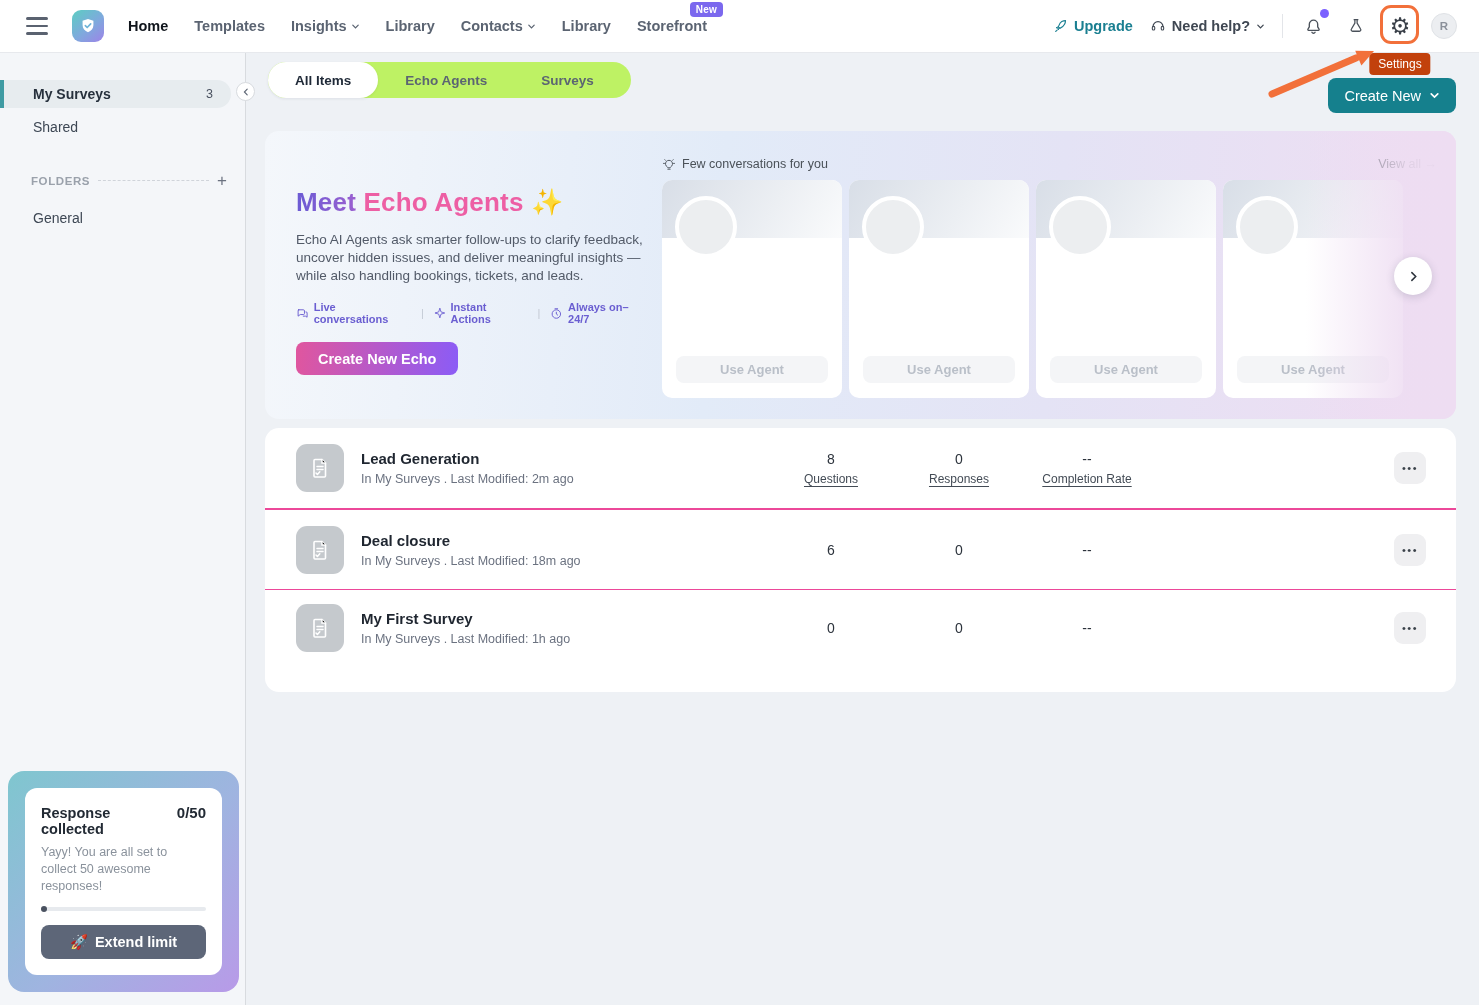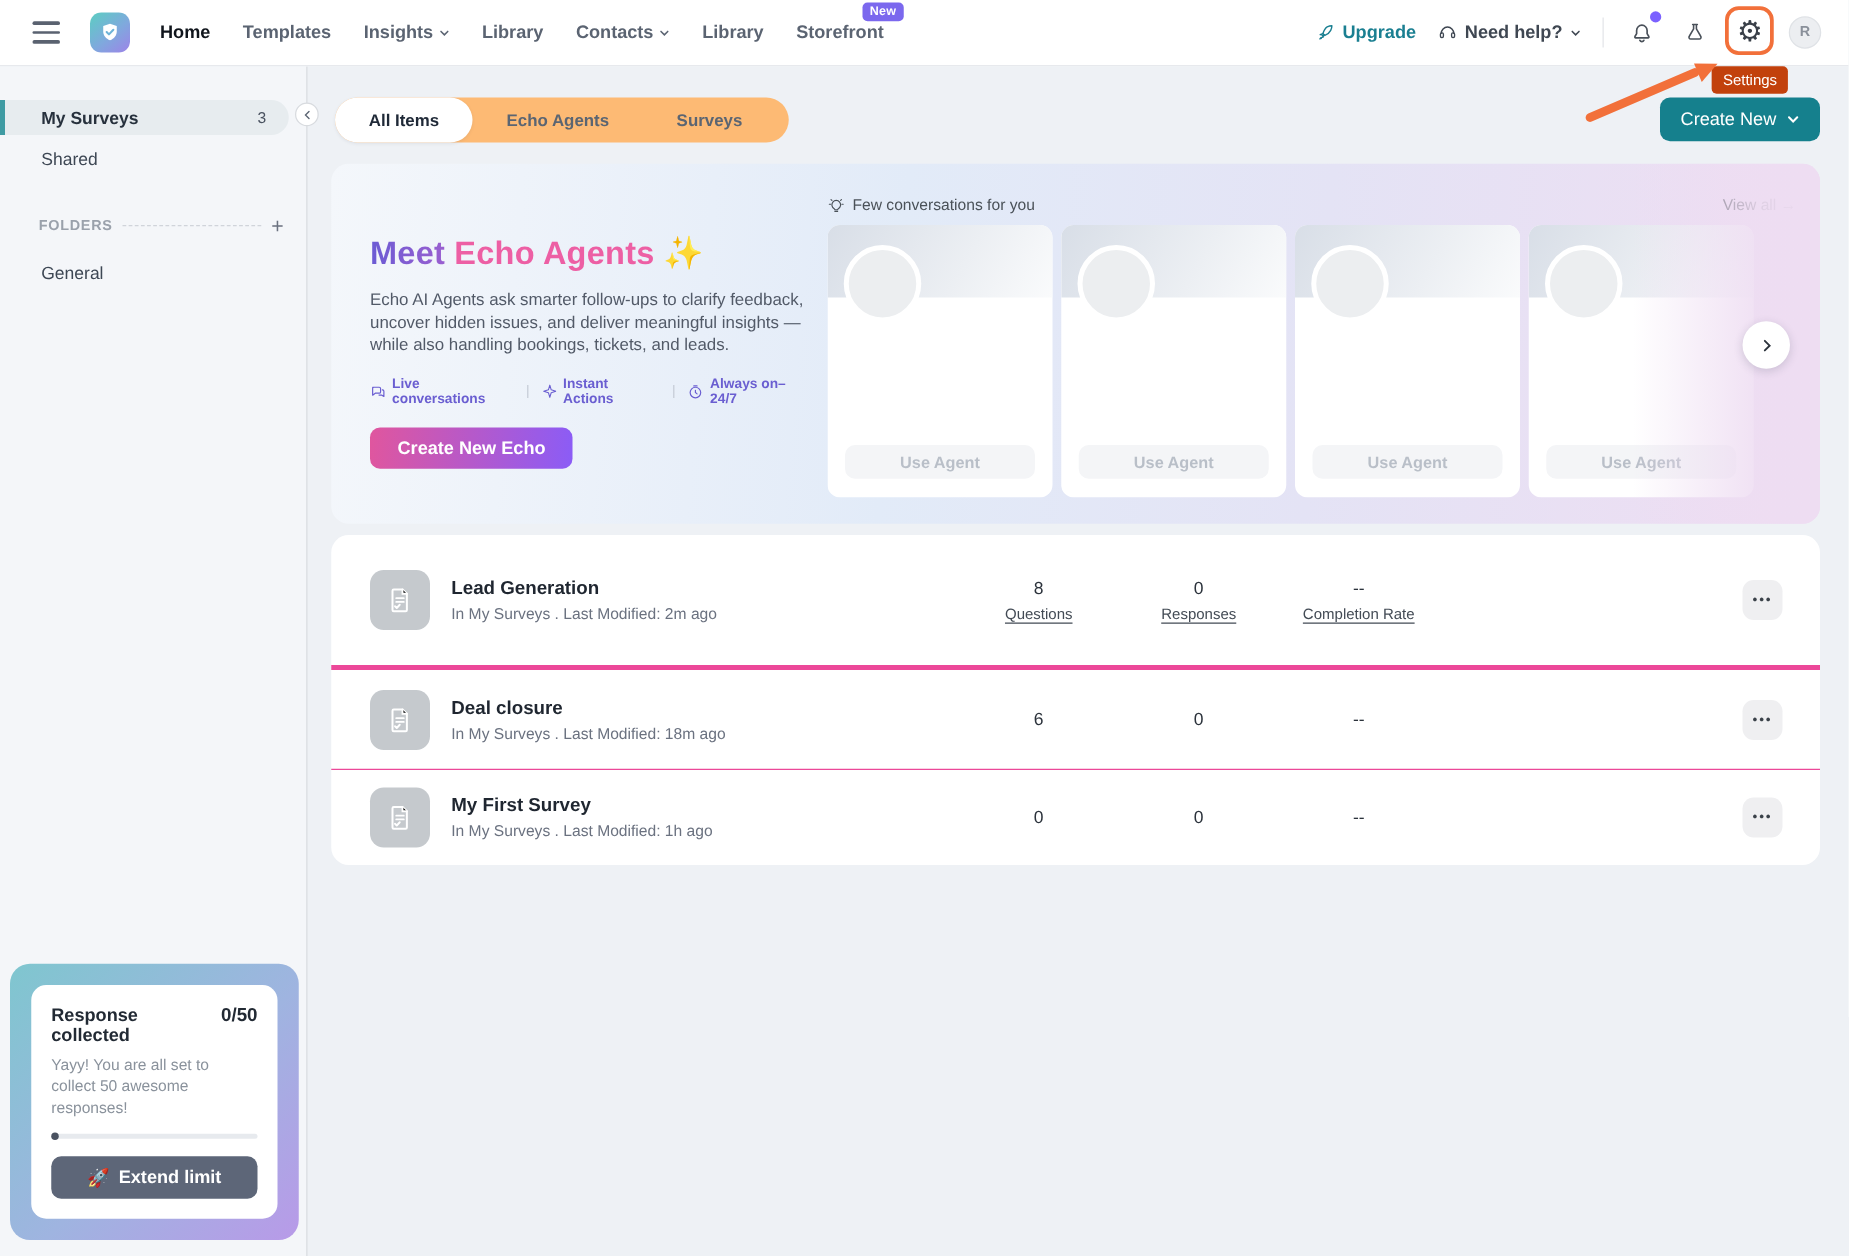--- a/index.html
+++ b/index.html
@@ -62,21 +62,21 @@
   .usage-head { display:flex; justify-content:space-between; align-items:baseline; }
   .usage-title { font-size:14.5px; font-weight:700; color:#222a34; }
   .usage-count { font-size:15px; font-weight:700; color:#222a34; }
   .usage-msg { margin-top:7px; font-size:12.5px; line-height:17px; color:#8a929c; }
   .usage-track { margin-top:12px; height:4px; border-radius:3px; background:#e7eaee; position:relative; }
   .usage-fill { position:absolute; left:0; top:-1px; width:6px; height:6px; border-radius:50%; background:#4a5260; }
   .usage-btn { margin-top:14px; width:100%; height:34px; border:none; border-radius:8px; background:#5d6678; color:#fff;
                font-size:14.5px; font-weight:700; cursor:pointer; font-family:inherit; display:flex; align-items:center; justify-content:center; gap:7px; }
 
   
-  .tabs-pill { position:absolute; left:268px; top:78px; height:36px; background:#fdba74; border-radius:18px;
+  .tabs-pill { position:absolute; left:268px; top:62px; height:36px; background:#bef264; border-radius:18px;
                display:flex; align-items:center; padding:0 10px 0 0; }
   .tab { height:36px; display:flex; align-items:center; padding:0 27px; font-size:13.5px; font-weight:700; color:#5b6572; cursor:pointer; border-radius:18px; }
   .tab.active { background:#fff; color:#1f2937; box-shadow:0 1px 3px rgba(30,40,60,.08); }
   .create-new { position:absolute; right:23px; top:78px; height:35px; background:#15808d; color:#fff; border:none; border-radius:8px;
                 font-size:14.5px; font-weight:400; font-family:inherit; padding:0 16px; display:flex; align-items:center; gap:8px; cursor:pointer; }
 
   
   .hero { position:absolute; left:265px; right:23px; top:131px; height:288px; border-radius:14px; overflow:hidden;
           background:linear-gradient(95deg,#f4f7fb 0%,#e2ebf8 38%,#e4e3f5 66%,#eeddf2 100%); }
   .hero-left { position:absolute; left:31px; top:56px; width:352px; }
@@ -98,21 +98,21 @@
   .use-agent { position:absolute; left:14px; right:14px; bottom:15px; height:27px; border:none; border-radius:8px; background:#f4f5f7;
                color:#b9bfc8; font-size:13px; font-weight:700; font-family:inherit; cursor:pointer; }
   .hero-fade { position:absolute; right:0; top:0; bottom:0; width:150px; pointer-events:none;
                background:linear-gradient(90deg,rgba(238,221,242,0) 0%,rgba(238,221,242,.92) 70%,#eeddf2 100%); }
   .carousel-next { position:absolute; right:24px; top:126px; width:38px; height:38px; border-radius:50%; background:#fff; border:none;
                    box-shadow:0 2px 8px rgba(40,50,70,.18); display:flex; align-items:center; justify-content:center; cursor:pointer; }
 
   
   .table-card { position:absolute; left:265px; right:23px; top:428px; height:264px; background:#fff; border-radius:14px; }
   .srow { position:relative; display:flex; align-items:center; padding:0 30px 0 31px; }
-  .srow-1 { height:108px; border-bottom:4px solid #ec4899; }
+  .srow-1 { height:82px; border-bottom:2px solid #ec4899; }
   .srow-2 { height:80px; border-bottom:1px solid #ec4899; }
   .srow-3 { height:76px; }
   .doc-badge { width:48px; height:48px; border-radius:11px; background:#c5c9cd; display:flex; align-items:center; justify-content:center; flex:none; }
   .srow-info { margin-left:17px; flex:1; min-width:0; }
   .srow-title { font-size:15px; font-weight:700; color:#1f2630; }
   .srow-meta { margin-top:5px; font-size:12.5px; color:#6b7280; }
   .stat-cell { width:128px; text-align:center; flex:none; }
   .stat-val { font-size:14px; color:#2c333c; }
   .stat-lbl { display:block; margin-top:4px; font-size:12px; color:#434b55; text-decoration:underline; text-underline-offset:3px; cursor:pointer; }
   .stat-spacer { width:243px; flex:none; }

